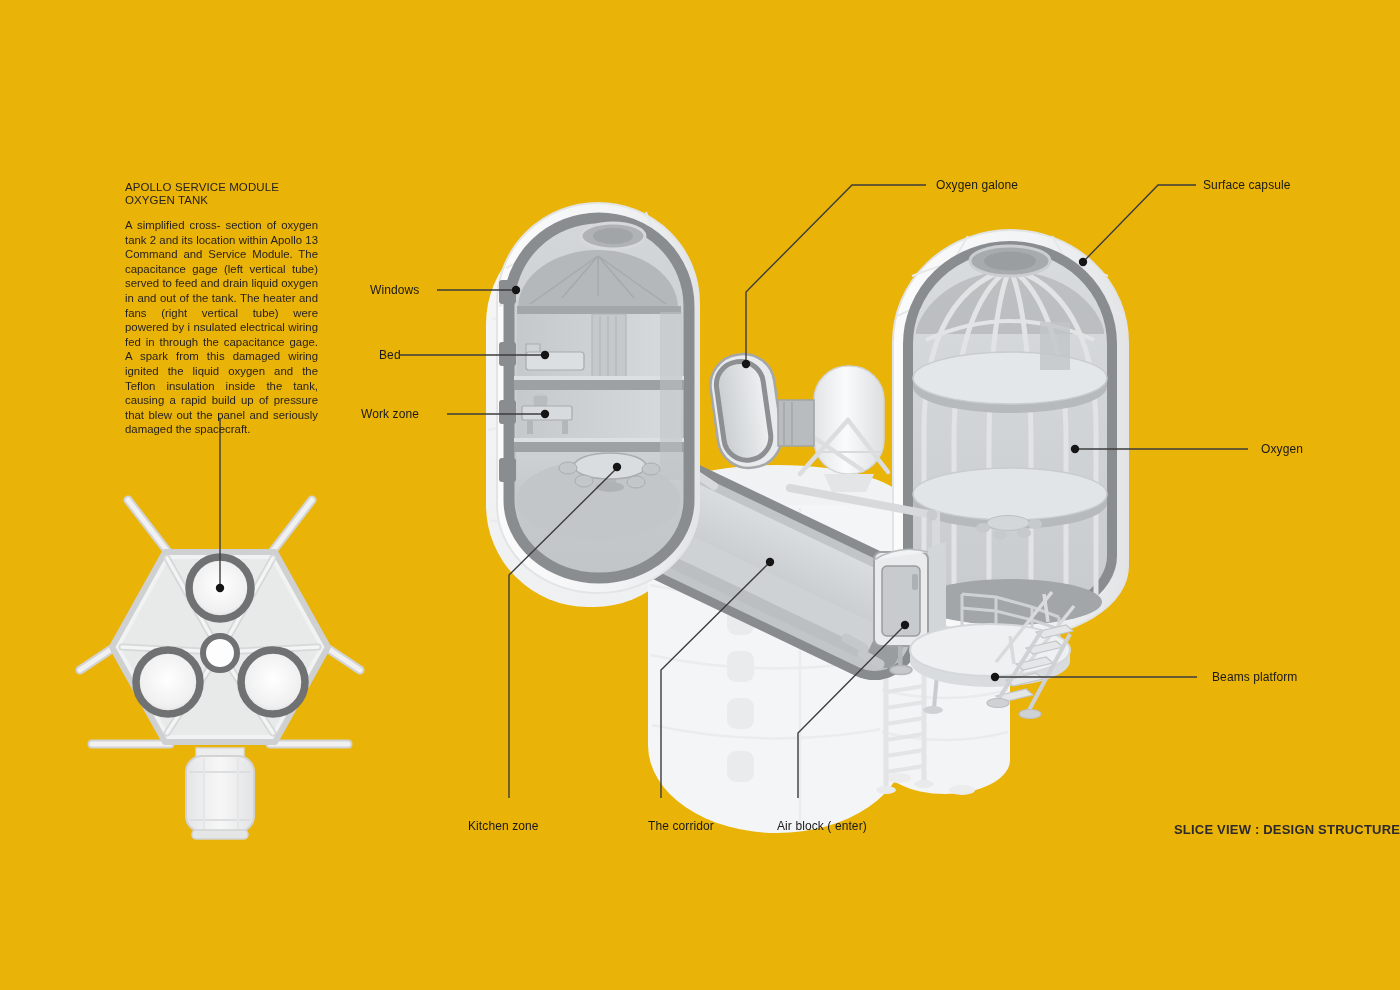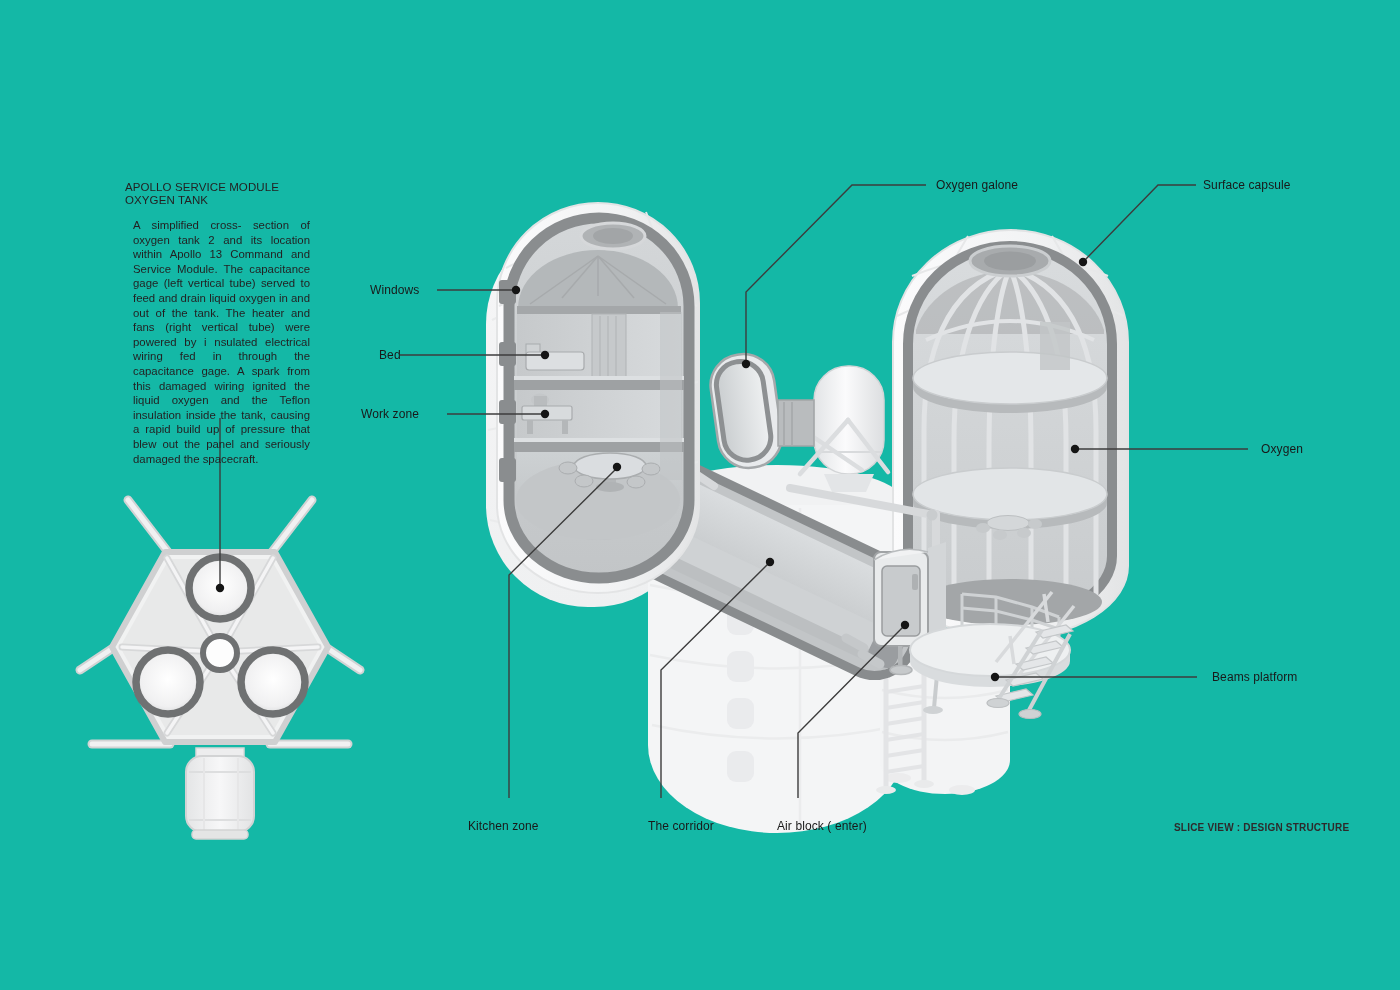--- a/index.html
+++ b/index.html
@@ -1,31 +1,31 @@
 <!DOCTYPE html>
 <html><head>
 <meta charset="utf-8">
 <style>
   html,body{margin:0;padding:0;background:#ffffff;}
   #canvas{
-    position:relative;width:1400px;height:990px;background:#14b8a6;overflow:hidden;
+    position:relative;width:1400px;height:990px;background:#eab308;overflow:hidden;
     font-family:"Liberation Sans",sans-serif;color:#1d1d1d;
   }
   #scene{position:absolute;left:0;top:0;}
   .callout{
     position:absolute;font-size:12px;line-height:20px;color:#191919;
     white-space:nowrap;letter-spacing:0.1px;
   }
   #info-panel{
     position:absolute;left:125px;top:181px;width:193px;color:#231f20;
   }
   #info-title{font-size:11.5px;line-height:13px;letter-spacing:0.1px;margin:0 0 11px 0;font-weight:400;}
-  #info-body{font-size:11.4px;line-height:14.6px;text-align:justify;margin:8px;}
+  #info-body{font-size:11.4px;line-height:14.6px;text-align:justify;margin:0;}
   #caption{
-    position:absolute;left:1174px;top:822px;font-size:10px;font-weight:600;
+    position:absolute;left:1174px;top:822px;font-size:13px;font-weight:600;
     letter-spacing:0.2px;color:#2e2a2b;white-space:nowrap;
   }
 </style>
 </head>
 <body>
 
 <div id="canvas">
 
   <svg id="scene" width="1400" height="990" viewBox="0 0 1400 990">
     <defs>

